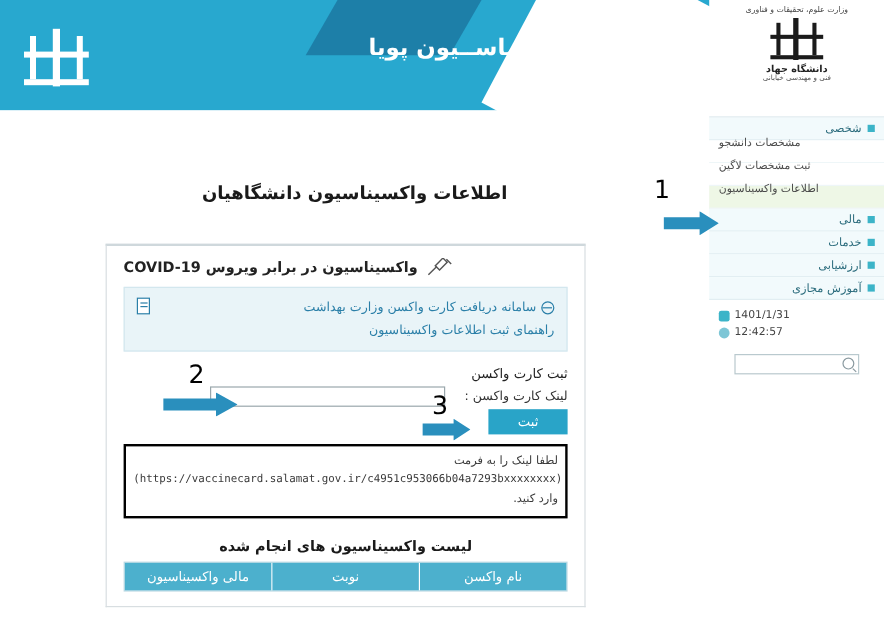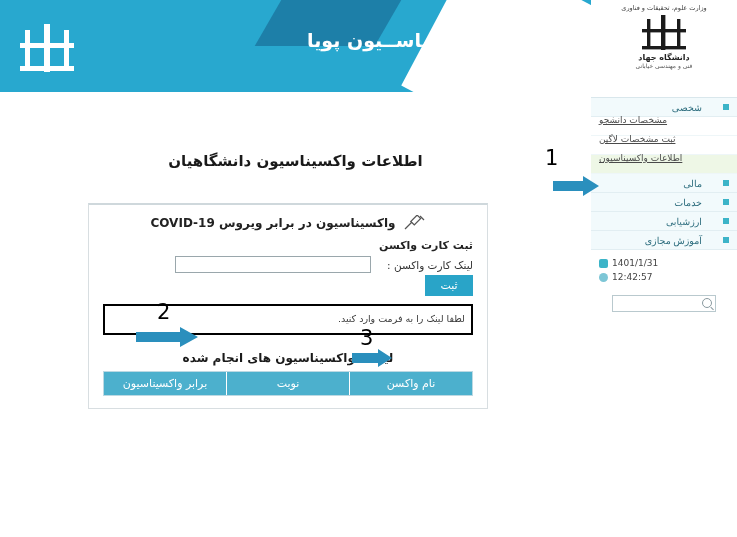--- a/index.html
+++ b/index.html
@@ -92,48 +92,46 @@
   }
   #univ-logo-box svg { display: block; margin: 1px auto 0; }
   #univ-logo-box .uni-name { font-size: 8px; color: #222; font-weight: bold; }
   #univ-logo-box .uni-sub { font-size: 6px; color: #555; }
 
   .menu { border-top: 1px solid #d9e7ec; }
   .menu-group {
     display: flex;
     align-items: center;
     justify-content: flex-start;
-    gap: 21px;
+    gap: 5px;
     height: 19px;
     padding: 0 8px;
     border-bottom: 1px solid #e2eef2;
     background: #f2fafc;
     font-size: 9.5px;
     color: #2a6b7c;
     direction: rtl;
-    font-family: Liberation Serif, serif;
   }
   .menu-group .sq {
     width: 6px; height: 6px;
     background: #3cb4c8;
     display: inline-block;
     flex: none;
   }
   .menu-sub {
     height: 19px;
     padding: 0 16px 12px 8px;
     border-bottom: 1px solid #eef6f8;
     background: #ffffff;
     font-size: 9px;
     color: #4a4a4a;
     display: flex;
     align-items: center;
     justify-content: flex-end;
     direction: rtl;
-    text-decoration: underline;
   }
   .menu-sub.active {
     background: #eef7e6;
   }
   #date-box {
     margin-top: 4px;
     padding: 2px 8px;
     font-size: 9px;
     color: #444;
     text-align: right;
@@ -192,21 +190,21 @@
     left: 88px; top: 106px;
     width: 400px;
     background: #ffffff;
     border: 1px solid #d8dee1;
     border-top: 2px solid #cfd8dc;
     padding: 10px 14px 12px;
   }
   #card-header {
     display: flex;
     align-items: center;
-    justify-content: center;
+    justify-content: flex-end;
     gap: 8px;
     font-size: 12px;
     font-weight: bold;
     color: #222;
     padding-bottom: 8px;
   }
   #card-header .vax-ico { width: 22px; height: 16px; flex: none; }
 
   #links-panel {
     background: #e9f4f8;
@@ -251,21 +249,21 @@
     position: absolute;
     left: 2px;
     width: 6px; height: 1.2px;
     background: #2a7fa8;
   }
   #doc-ico:before { top: 3px; }
   #doc-ico:after { top: 6px; }
 
   #field-label {
     font-size: 11px;
-    font-weight: bold;
+    font-weight: normal;
     color: #222;
     margin-bottom: 4px;
   }
   #field-row {
     display: flex;
     align-items: center;
     justify-content: flex-start;
     gap: 16px;
     margin-bottom: 2px;
   }
@@ -275,21 +273,21 @@
     width: 196px; height: 17px;
     border: 1px solid #9aa7ac;
     background: #ffffff;
     font-family: "DejaVu Sans", sans-serif;
     font-size: 10px;
     padding: 0 3px;
   }
   #submit-btn {
     display: block;
     margin: 0 0 8px 0;
-    width: 48px; height: 21px;
+    width: 66px; height: 21px;
     background: #29a4c8;
     color: #ffffff;
     border: none;
     font-family: "DejaVu Sans", sans-serif;
     font-size: 11px;
     cursor: pointer;
   }
 
   #hint-box {
     border: 2px solid #000000;
@@ -384,41 +382,53 @@
           <g stroke="#555" stroke-width="1.2" fill="none">
             <line x1="1" y1="14" x2="8" y2="7"></line>
             <rect x="7" y="3" width="9" height="5" transform="rotate(-45 11 5)"></rect>
             <line x1="16" y1="1" x2="20" y2="5"></line>
           </g>
         </svg>
       </span>
       <span>واکسیناسیون در برابر ویروس COVID-19</span>
     </div>
 
+    <div id="links-panel">
+      <div id="doc-ico"></div>
+
+      <div class="link-line">
+        <span class="globe"></span>
+        <span>سامانه دریافت کارت واکسن وزارت بهداشت</span>
+      </div>
+      <div class="link-line">
+        <span>راهنمای ثبت اطلاعات واکسیناسیون</span>
+      </div>
+    </div>
 
     <div id="field-label">ثبت کارت واکسن</div>
 
     <div id="field-row">
       <span class="lbl">لینک کارت واکسن :</span>
       <input id="vax-input" type="text" placeholder="" style="">
     </div>
 
     <button id="submit-btn">ثبت</button>
 
     <div id="hint-box">
       <span>لطفا لینک را به فرمت</span>
+      <span class="mono">(https://vaccinecard.salamat.gov.ir/c4951c953066b04a7293bxxxxxxxx)</span>
       <span>وارد کنید.</span>
     </div>
 
     <div id="list-title">لیست واکسیناسیون های انجام شده</div>
 
     <div id="table-head">
       <div class="th">نام واکسن</div>
       <div class="th">نوبت</div>
-      <div class="th">برابر واکسیناسیون</div>
+      <div class="th">مالی واکسیناسیون</div>
     </div>
 
   </div>
 
 </div>
 
 <div id="sidebar">
 
   <div id="univ-logo-box">
     <div class="uni-top">وزارت علوم، تحقیقات و فناوری</div>

